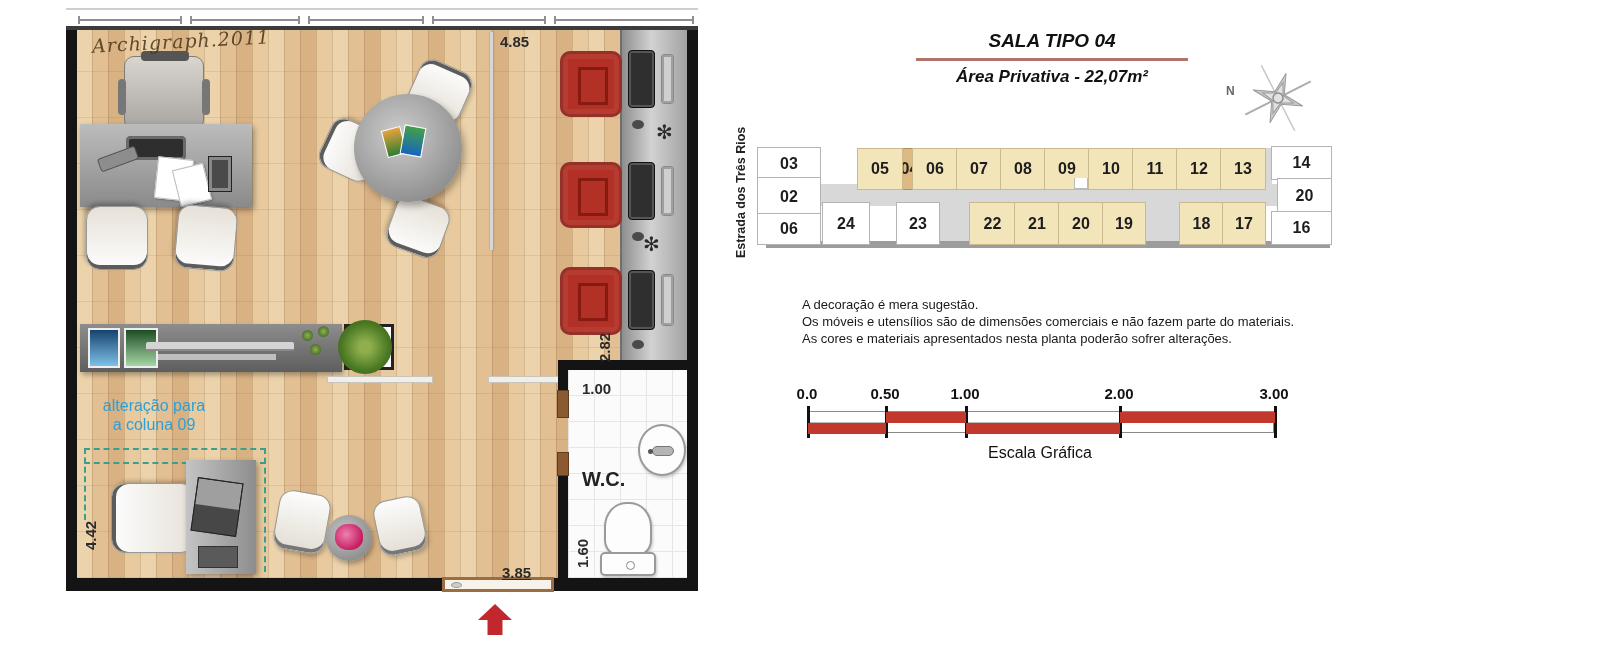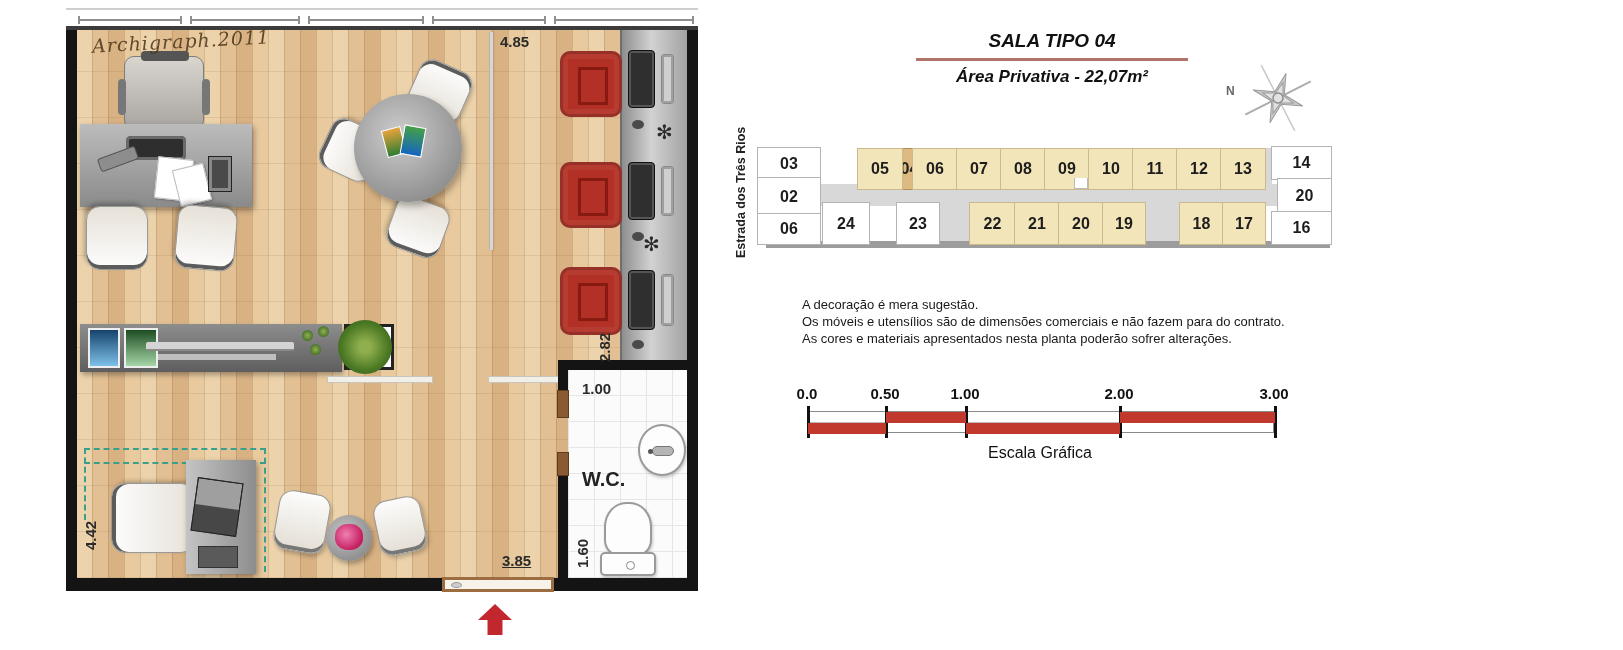--- a/index.html
+++ b/index.html
@@ -142,20 +142,24 @@
       <div class="abs" style="left:78px;top:30px;width:118px;height:6px;background:#bfbfbf;"></div>
       <div class="abs" style="left:222px;top:6px;width:11px;height:11px;border-radius:50%;background:radial-gradient(#8fae4e,#2f5c1e);"></div>
       <div class="abs" style="left:238px;top:2px;width:11px;height:11px;border-radius:50%;background:radial-gradient(#8fae4e,#2f5c1e);"></div>
       <div class="abs" style="left:230px;top:20px;width:11px;height:11px;border-radius:50%;background:radial-gradient(#8fae4e,#2f5c1e);"></div>
     </div>
     <div class="abs" style="left:344px;top:324px;width:50px;height:46px;background:#fff;border:3px solid #222;"></div>
     <div class="abs" style="left:338px;top:320px;width:54px;height:54px;border-radius:50%;background:radial-gradient(circle,#8fae4e 15%,#4c7a24 60%,#2f5418);"></div>
     <div class="abs shelfline" style="left:327px;top:376px;width:106px;height:7px;"></div>
     <div class="abs shelfline" style="left:488px;top:376px;width:88px;height:7px;"></div>
 
+    <div class="abs annot" style="left:70px;top:396px;width:168px;">
+      <div>alteração para</div>
+      <div>a coluna 09</div>
+    </div>
     <div class="abs dash-h" style="left:84px;top:448px;width:182px;height:0;"></div>
     <div class="abs dash-h" style="left:84px;top:462px;width:182px;height:0;"></div>
     <div class="abs dash-v" style="left:264px;top:448px;width:0;height:124px;"></div>
     <div class="abs dash-v" style="left:84px;top:448px;width:0;height:72px;"></div>
 
     <div class="abs wchair" style="left:118px;top:476px;width:70px;height:84px;transform:rotate(-90deg);"></div>
     <div class="abs desk2" style="left:186px;top:460px;width:70px;height:114px;">
       <div class="abs" style="left:8px;top:20px;width:46px;height:54px;background:#474747;border:1px solid #222;transform:rotate(8deg);box-shadow:inset 0 26px 0 #9f9f9f;"></div>
       <div class="abs" style="left:12px;top:86px;width:40px;height:22px;background:#5a5a5a;border:1px solid #333;"></div>
     </div>
@@ -188,21 +192,21 @@
 
     <div class="abs" style="left:442px;top:577px;width:112px;height:15px;background:#f7f3ea;border:3px solid #9b6d40;">
       <div class="abs" style="left:6px;top:2px;width:11px;height:6px;background:#ccc;border:1px solid #999;border-radius:50%;"></div>
     </div>
     <div class="abs arrow-up" style="left:478px;top:604px;width:34px;height:31px;"></div>
 
     <div class="abs watermark" style="left:92px;top:30px;">Archigraph.2011</div>
     <div class="abs dimlabel" style="left:500px;top:33px;">4.85</div>
     <div class="abs dimlabel vlabel" style="left:596px;top:362px;">2.82</div>
     <div class="abs dimlabel vlabel" style="left:82px;top:550px;">4.42</div>
-    <div class="abs dimlabel" style="left:502px;top:552px;text-decoration:underline;">3.85</div>
+    <div class="abs dimlabel" style="left:502px;top:564px;text-decoration:underline;">3.85</div>
     <div class="abs dimlabel" style="left:582px;top:380px;">1.00</div>
     <div class="abs dimlabel vlabel" style="left:574px;top:568px;">1.60</div>
     <div class="abs" style="left:582px;top:468px;font-size:20px;font-weight:bold;color:#222;">W.C.</div>
   </div>
 
   <div class="abs" style="left:700px;top:0;width:923px;height:650px;">
 
     <div class="abs" style="left:202px;top:30px;width:300px;">
       <div class="title">SALA TIPO 04</div>
       <div class="titleline" style="width:272px;margin:6px auto;"></div>
@@ -251,21 +255,21 @@
           <div class="cell tan" style="left: 1058px; top: 202px; width: 44px; height: 41px;">20</div>
           <div class="cell tan" style="left: 1102px; top: 202px; width: 42px; height: 41px;">19</div>
           <div class="cell tan" style="left: 1179px; top: 202px; width: 43px; height: 41px;">18</div>
           <div class="cell tan" style="left: 1222px; top: 202px; width: 42px; height: 41px;">17</div>
         </div>
       <div class="abs" style="left:374px;top:178px;width:14px;height:11px;background:#fff;border:1px solid #bbb;border-top:none;"></div>
     </div>
 
     <div id="disclaimer" class="abs" style="left:102px;top:296px;width:560px;">
         <div class="disc" style="position: static;">A decoração é mera sugestão.</div>
-        <div class="disc" style="position: static;">Os móveis e utensílios são de dimensões comerciais e não fazem para do contrato.</div>
+        <div class="disc" style="position: static;">Os móveis e utensílios são de dimensões comerciais e não fazem parte do materiais.</div>
         <div class="disc" style="position: static;">As cores e materiais apresentados nesta planta poderão sofrer alterações.</div>
       </div>
 
     <div class="abs" style="left:107px;top:385px;width:500px;height:85px;">
       <div id="scalelabels" class="abs" style="left:0;top:0;width:467px;height:20px;">
           <div class="scalelabel" style="left: 0px; top: 0px;">0.0</div>
           <div class="scalelabel" style="left: 78px; top: 0px;">0.50</div>
           <div class="scalelabel" style="left: 158px; top: 0px;">1.00</div>
           <div class="scalelabel" style="left: 312px; top: 0px;">2.00</div>
           <div class="scalelabel" style="left: 467px; top: 0px;">3.00</div>

